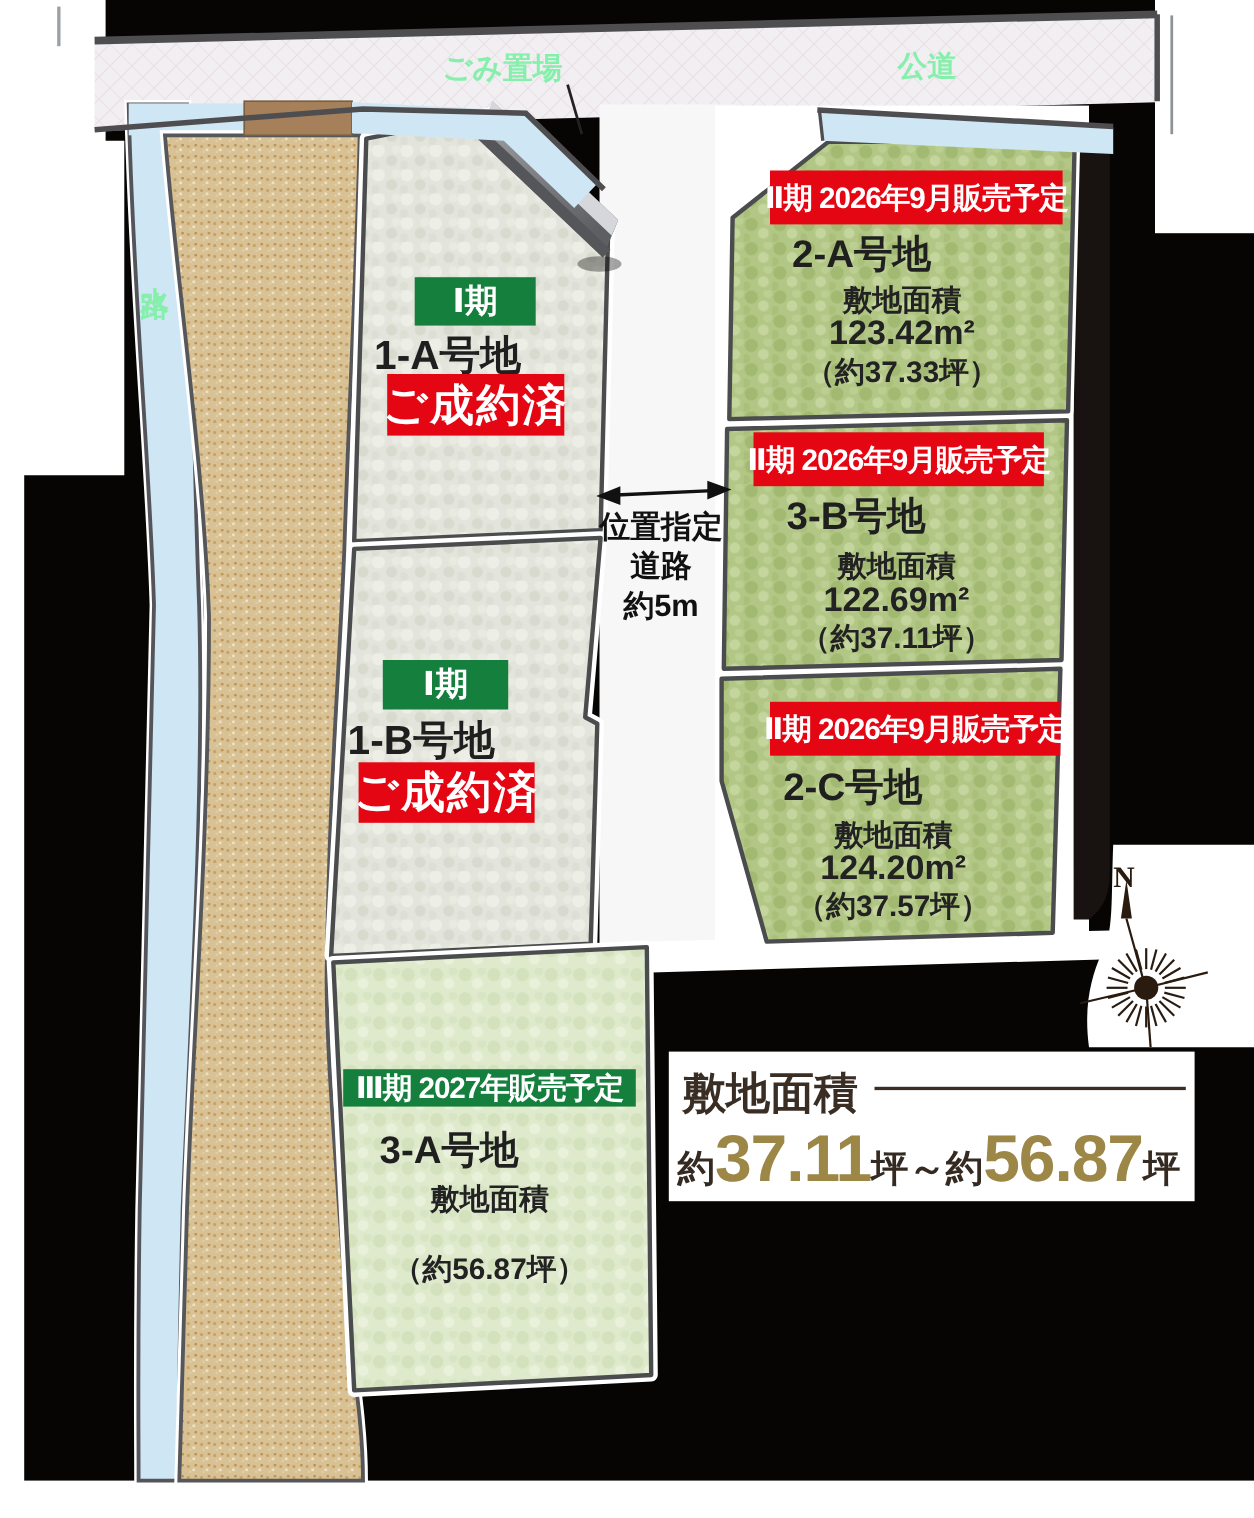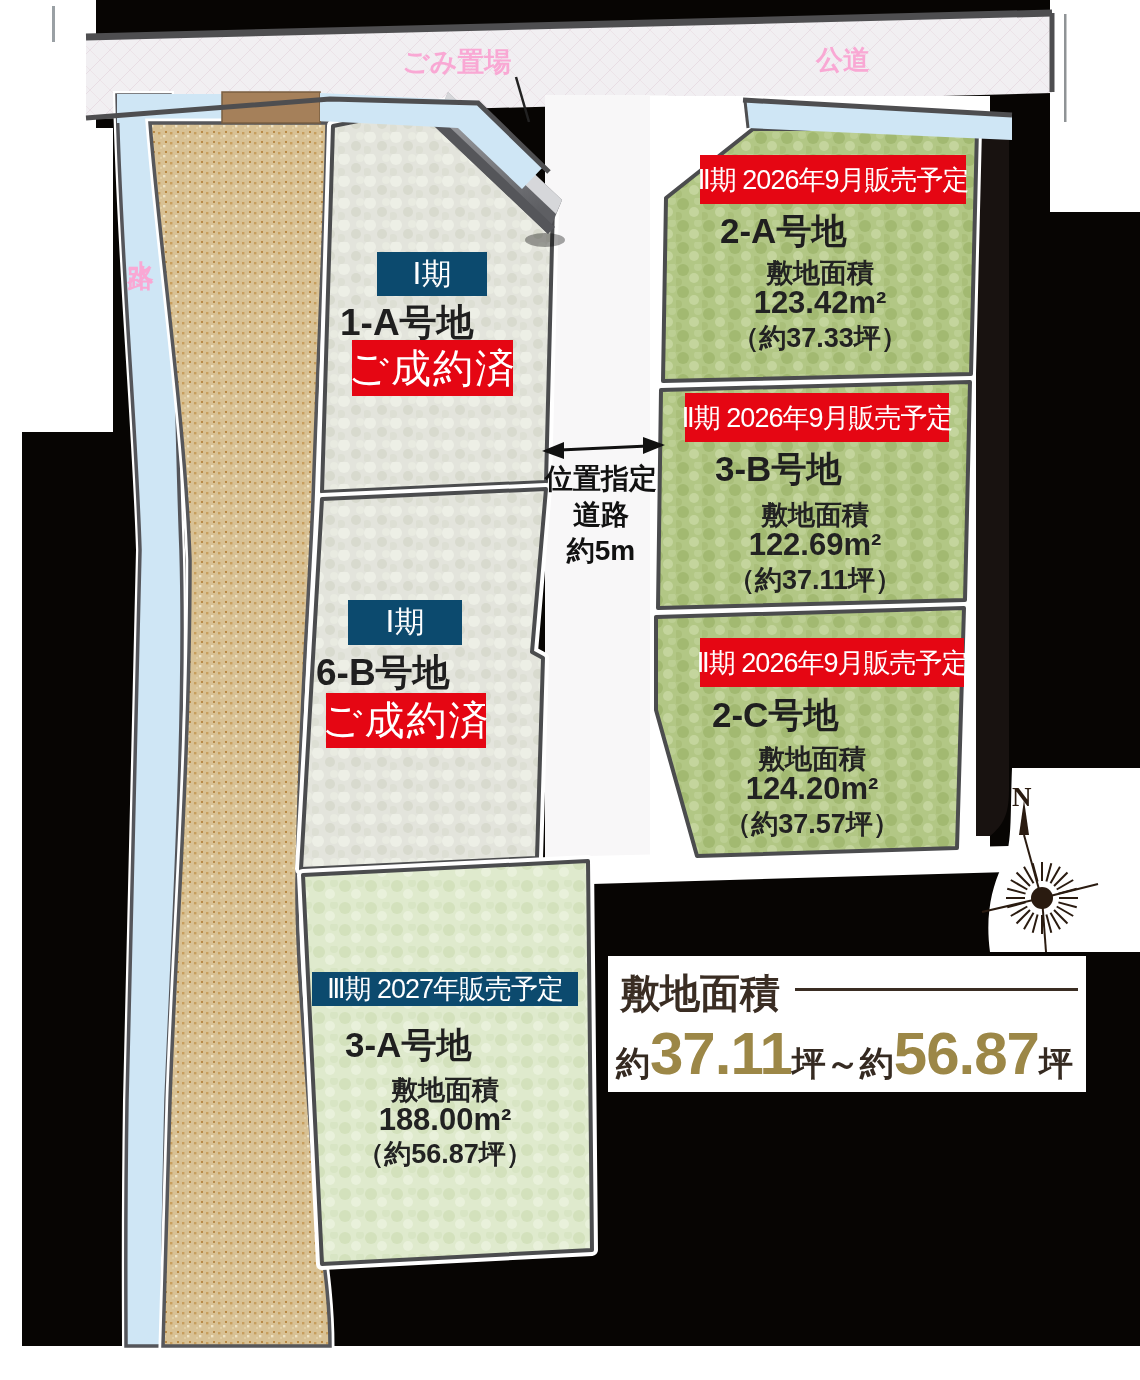--- a/index.html
+++ b/index.html
@@ -1,23 +1,23 @@
 <!DOCTYPE html>
 <html><head>
 <meta charset="utf-8">
 <style>
   html,body{margin:0;padding:0;background:#070503;}
   #stage{position:relative;width:1140px;height:1380px;background:#070503;overflow:hidden;
          font-family:"Liberation Sans","DejaVu Sans",sans-serif;}
   #stage svg{position:absolute;left:0;top:0;}
   .abs{position:absolute;}
-  .lbl{color:#f9a8d4;font-weight:600;white-space:nowrap;}
+  .lbl{color:#86efac;font-weight:600;white-space:nowrap;}
   .banner{display:flex;align-items:center;justify-content:center;color:#fff;
-          font-weight:normal;white-space:nowrap;text-align:center;}
-  .banner.green{background:#0c4a6e;}
+          font-weight:bold;white-space:nowrap;text-align:center;}
+  .banner.green{background:#15803d;}
   .banner.red{background:#e50613;}
   .lotname{color:#1f1f1f;font-weight:600;text-align:left;white-space:nowrap;}
   .areat{color:#222;font-weight:600;text-align:center;white-space:nowrap;}
   .sold{font-family:"Liberation Serif","DejaVu Serif",serif;letter-spacing:2px;}
   .vtext{writing-mode:vertical-rl;text-orientation:upright;letter-spacing:4px;}
   .roadnote{color:#111;font-weight:700;text-align:center;white-space:nowrap;}
   #summary-block{background:#ffffff;}
   #summary-title{color:#3a2d23;font-weight:bold;white-space:nowrap;}
   #summary-line{background:#3a2d23;height:3px;}
   #summary-range{display:flex;align-items:flex-end;white-space:nowrap;}
@@ -187,21 +187,21 @@
 
   <div class="abs lbl" style="left:402px;top:44px;font-size:27px;">ごみ置場</div>
   <div class="abs lbl" style="left:816px;top:42px;font-size:27px;">公道</div>
   <div class="abs lbl vtext" style="left:124px;top:240px;font-size:26px;">水路</div>
 
   <div class="abs banner green" style="left:377px;top:252px;width:110px;height:44px;font-size:30px;">Ⅰ期</div>
   <div class="abs lotname" style="left:340px;top:298px;width:190px;font-size:37px;">1-A号地</div>
   <div class="abs banner red sold" style="left:352px;top:340px;width:161px;height:56px;font-size:40px;">ご成約済</div>
 
   <div class="abs banner green" style="left:348px;top:600px;width:114px;height:45px;font-size:30px;">Ⅰ期</div>
-  <div class="abs lotname" style="left:316px;top:648px;width:180px;font-size:37px;">6-B号地</div>
+  <div class="abs lotname" style="left:316px;top:648px;width:180px;font-size:37px;">1-B号地</div>
   <div class="abs banner red sold" style="left:326px;top:693px;width:160px;height:55px;font-size:40px;">ご成約済</div>
 
   <div class="abs banner red" style="left:700px;top:155px;width:266px;height:49px;font-size:27px;letter-spacing:-1px;">Ⅱ期 2026年9月販売予定</div>
   <div class="abs lotname" style="left:720px;top:208px;width:200px;font-size:35px;">2-A号地</div>
   <div class="abs areat" style="left:720px;top:255px;width:200px;font-size:27px;">敷地面積</div>
   <div class="abs areat" style="left:710px;top:285px;width:220px;font-size:31px;">123.42m²</div>
   <div class="abs areat" style="left:710px;top:320px;width:220px;font-size:27px;">（約37.33坪）</div>
 
   <div class="abs banner red" style="left:685px;top:393px;width:264px;height:49px;font-size:27px;letter-spacing:-1px;">Ⅱ期 2026年9月販売予定</div>
   <div class="abs lotname" style="left:715px;top:446px;width:200px;font-size:35px;">3-B号地</div>
@@ -211,21 +211,20 @@
 
   <div class="abs banner red" style="left:700px;top:638px;width:264px;height:49px;font-size:27px;letter-spacing:-1px;">Ⅱ期 2026年9月販売予定</div>
   <div class="abs lotname" style="left:712px;top:692px;width:200px;font-size:35px;">2-C号地</div>
   <div class="abs areat" style="left:712px;top:741px;width:200px;font-size:27px;">敷地面積</div>
   <div class="abs areat" style="left:702px;top:771px;width:220px;font-size:31px;">124.20m²</div>
   <div class="abs areat" style="left:702px;top:806px;width:220px;font-size:27px;">（約37.57坪）</div>
 
   <div class="abs banner green" style="left:312px;top:972px;width:266px;height:34px;font-size:27px;letter-spacing:-1px;">Ⅲ期 2027年販売予定</div>
   <div class="abs lotname" style="left:345px;top:1022px;width:200px;font-size:35px;">3-A号地</div>
   <div class="abs areat" style="left:345px;top:1072px;width:200px;font-size:27px;">敷地面積</div>
-  <div class="abs areat" style="left:335px;top:1102px;width:220px;font-size:31px;">188.00m²</div>
   <div class="abs areat" style="left:335px;top:1136px;width:220px;font-size:27px;">（約56.87坪）</div>
 
   <div class="abs roadnote" style="left:540px;top:460px;width:122px;font-size:28px;">位置指定</div>
   <div class="abs roadnote" style="left:540px;top:496px;width:122px;font-size:28px;">道路</div>
   <div class="abs roadnote" style="left:540px;top:532px;width:122px;font-size:28px;">約5m</div>
 
   <div id="summary-block" class="abs" style="left:608px;top:956px;width:478px;height:136px;"></div>
   <div id="summary-title" class="abs" style="left:620px;top:966px;font-size:40px;">敷地面積</div>
   <div id="summary-line" class="abs" style="left:795px;top:988px;width:283px;"></div>
   <div id="summary-range" class="abs" style="left:616px;top:1016px;height:68px;">

